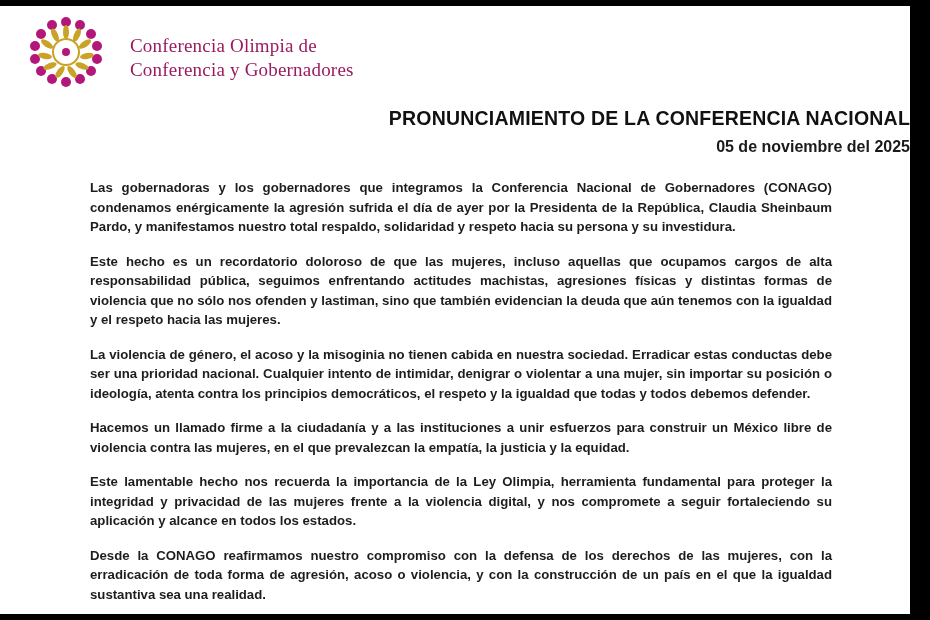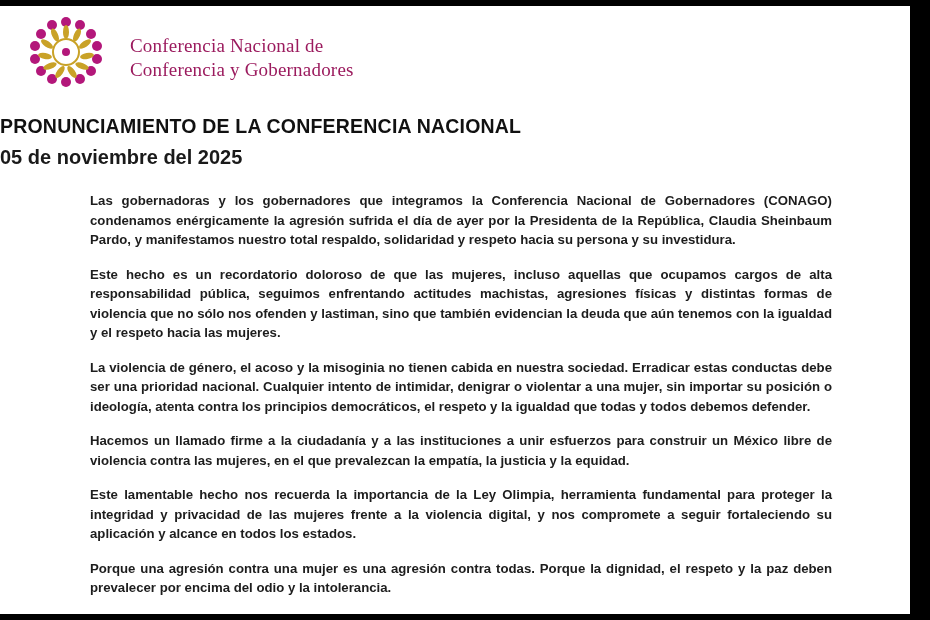--- a/index.html
+++ b/index.html
@@ -45,32 +45,32 @@
     top: 28px;
     color: #9b1b5e;
     font-family: "Liberation Serif", serif;
     font-size: 19px;
     line-height: 24px;
     letter-spacing: 0.2px;
   }
   .org-name .l2 { display: block; }
 
   .title-block {
-    text-align: left;
-    margin-top: 20px;
+    text-align: right;
+    margin-top: 12px;
   }
   .title-line {
     font-size: 19.5px;
     font-weight: bold;
     color: #111111;
     letter-spacing: 0.2px;
     line-height: 25px;
   }
   .doc-date {
-    font-size: 20px;
+    font-size: 16px;
     font-weight: bold;
     color: #1a1a1a;
     margin-top: 7px;
   }
 
   .body-text {
     margin: 22px 78px 0 90px;
     color: #1d1d1d;
     font-size: 13.2px;
     line-height: 19.5px;
@@ -146,36 +146,37 @@
               <ellipse cx="30" cy="52" rx="3" ry="7" transform="rotate(-110 30 52)"></ellipse>
               <ellipse cx="25" cy="42" rx="3" ry="7" transform="rotate(-80 25 42)"></ellipse>
               <ellipse cx="27" cy="30" rx="3" ry="7" transform="rotate(-55 27 30)"></ellipse>
               <ellipse cx="35" cy="21" rx="3" ry="7" transform="rotate(-25 35 21)"></ellipse>
             </g>
             <circle cx="46" cy="38" r="4" fill="#b3177a"></circle>
           </g>
         </svg>
       </div>
       <div class="org-name">
-        <span>Conferencia Nacional de</span>
+        <span>Conferencia Olimpia de</span>
         <span class="l2">Conferencia y Gobernadores</span>
       </div>
     </div>
 
     <div class="title-block">
       <div class="title-line">PRONUNCIAMIENTO DE LA CONFERENCIA NACIONAL</div>
       <div class="doc-date">05 de noviembre del 2025</div>
     </div>
 
     <div class="body-text">
       <p>Las gobernadoras y los gobernadores que integramos la Conferencia Nacional de Gobernadores (CONAGO) condenamos enérgicamente la agresión sufrida el día de ayer por la Presidenta de la República, Claudia Sheinbaum Pardo, y manifestamos nuestro total respaldo, solidaridad y respeto hacia su persona y su investidura.</p>
       <p>Este hecho es un recordatorio doloroso de que las mujeres, incluso aquellas que ocupamos cargos de alta responsabilidad pública, seguimos enfrentando actitudes machistas, agresiones físicas y distintas formas de violencia que no sólo nos ofenden y lastiman, sino que también evidencian la deuda que aún tenemos con la igualdad y el respeto hacia las mujeres.</p>
       <p>La violencia de género, el acoso y la misoginia no tienen cabida en nuestra sociedad. Erradicar estas conductas debe ser una prioridad nacional. Cualquier intento de intimidar, denigrar o violentar a una mujer, sin importar su posición o ideología, atenta contra los principios democráticos, el respeto y la igualdad que todas y todos debemos defender.</p>
       <p>Hacemos un llamado firme a la ciudadanía y a las instituciones a unir esfuerzos para construir un México libre de violencia contra las mujeres, en el que prevalezcan la empatía, la justicia y la equidad.</p>
       <p>Este lamentable hecho nos recuerda la importancia de la Ley Olimpia, herramienta fundamental para proteger la integridad y privacidad de las mujeres frente a la violencia digital, y nos compromete a seguir fortaleciendo su aplicación y alcance en todos los estados.</p>
+      <p>Desde la CONAGO reafirmamos nuestro compromiso con la defensa de los derechos de las mujeres, con la erradicación de toda forma de agresión, acoso o violencia, y con la construcción de un país en el que la igualdad sustantiva sea una realidad.</p>
       <p>Porque una agresión contra una mujer es una agresión contra todas. Porque la dignidad, el respeto y la paz deben prevalecer por encima del odio y la intolerancia.</p>
 
     </div>
 
   </div>
   <div class="top-strip"></div>
   <div class="bottom-strip"></div>
   <div class="right-strip"></div>
 </div>
 

